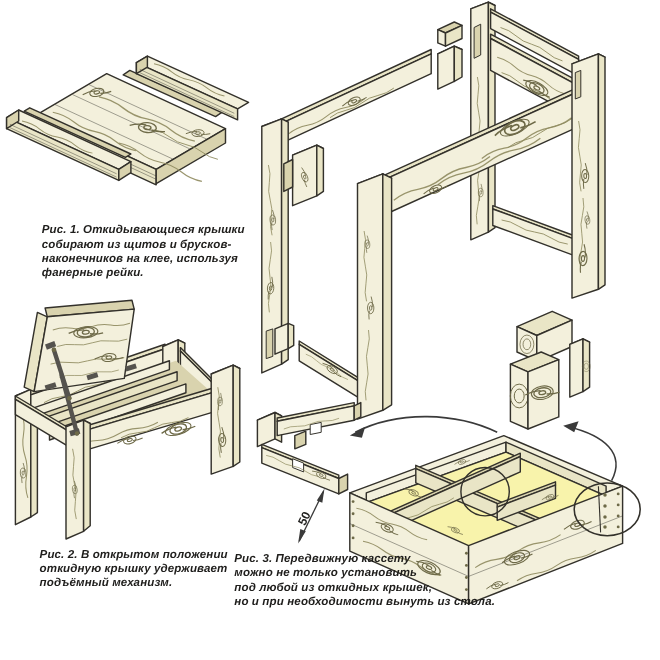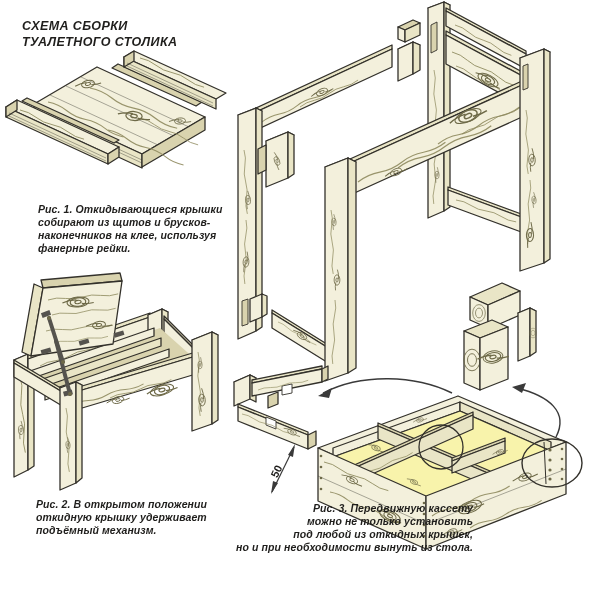--- a/index.html
+++ b/index.html
@@ -10,21 +10,21 @@
   html,body{margin:0;padding:0;background:#ffffff;}
   .stage{position:relative;width:600px;height:600px;background:#ffffff;overflow:hidden;
          font-family:"Liberation Sans",sans-serif;}
   .title{position:absolute;left:22px;top:18px;width:220px;
          font:italic bold 12.5px/1.3 "Liberation Sans",sans-serif;
          letter-spacing:.4px;color:var(--text-ink);white-space:pre-line;}
   .caption{position:absolute;font:italic bold 10.5px/1.24 "Liberation Sans",sans-serif;
            color:var(--text-ink);white-space:pre-line;letter-spacing:.1px;}
   .cap1{left:22px;top:203px;width:190px;margin-left:16px;}
   .cap2{left:22px;top:498px;width:190px;margin-left:14px;}
-  .cap3{left:213px;top:502px;width:260px;text-align:right;}
+  .cap3{left:213px;top:502px;width:260px;}
   svg.art{position:absolute;left:0;top:0;}
   .wd,.wd2,.wd3,.yel{stroke:var(--outline);stroke-width:1.3;stroke-linejoin:round;}
   .wd{fill:var(--wood-light);} .wd2{fill:var(--wood-mid);} .wd3{fill:var(--wood-shade);}
   .yel{fill:var(--interior-yellow);}
   .shadequad{fill:var(--wood-shade);stroke:none;}
   .seam{stroke:var(--outline);opacity:.5;stroke-width:.8;fill:none;}
   .edge{stroke:var(--outline);stroke-width:1;fill:none;}
   .grain{stroke:var(--grain);stroke-width:.8;fill:none;opacity:.9;}
   .knot{stroke:var(--grain-dark);stroke-width:1;fill:none;}
   .mortise{fill:var(--wood-shade);stroke:var(--outline);stroke-width:.9;}
@@ -383,22 +383,20 @@
       <polygon class="ahead" points="512,387 526,383 522,393"></polygon>
     </g>
     <g>
       <path class="arrow" style="stroke-width:1.2" d="M294,447 L272,492"></path>
       <polygon class="ahead" points="295,444 288,455 293,457"></polygon>
       <polygon class="ahead" points="271,494 278,483 273,481"></polygon>
       <text class="dim" transform="translate(280,473) rotate(-64)" text-anchor="middle">50</text>
     </g>
   </svg>
 
-  <div class="title">СХЕМА СБОРКИ
-ТУАЛЕТНОГО СТОЛИКА</div>
   <div class="caption cap1">Рис. 1. Откидывающиеся крышки
 собирают из щитов и брусков-
 наконечников на клее, используя
 фанерные рейки.</div>
   <div class="caption cap2">Рис. 2. В открытом положении
 откидную крышку удерживает
 подъёмный механизм.</div>
   <div class="caption cap3">Рис. 3. Передвижную кассету
 можно не только установить
 под любой из откидных крышек,

